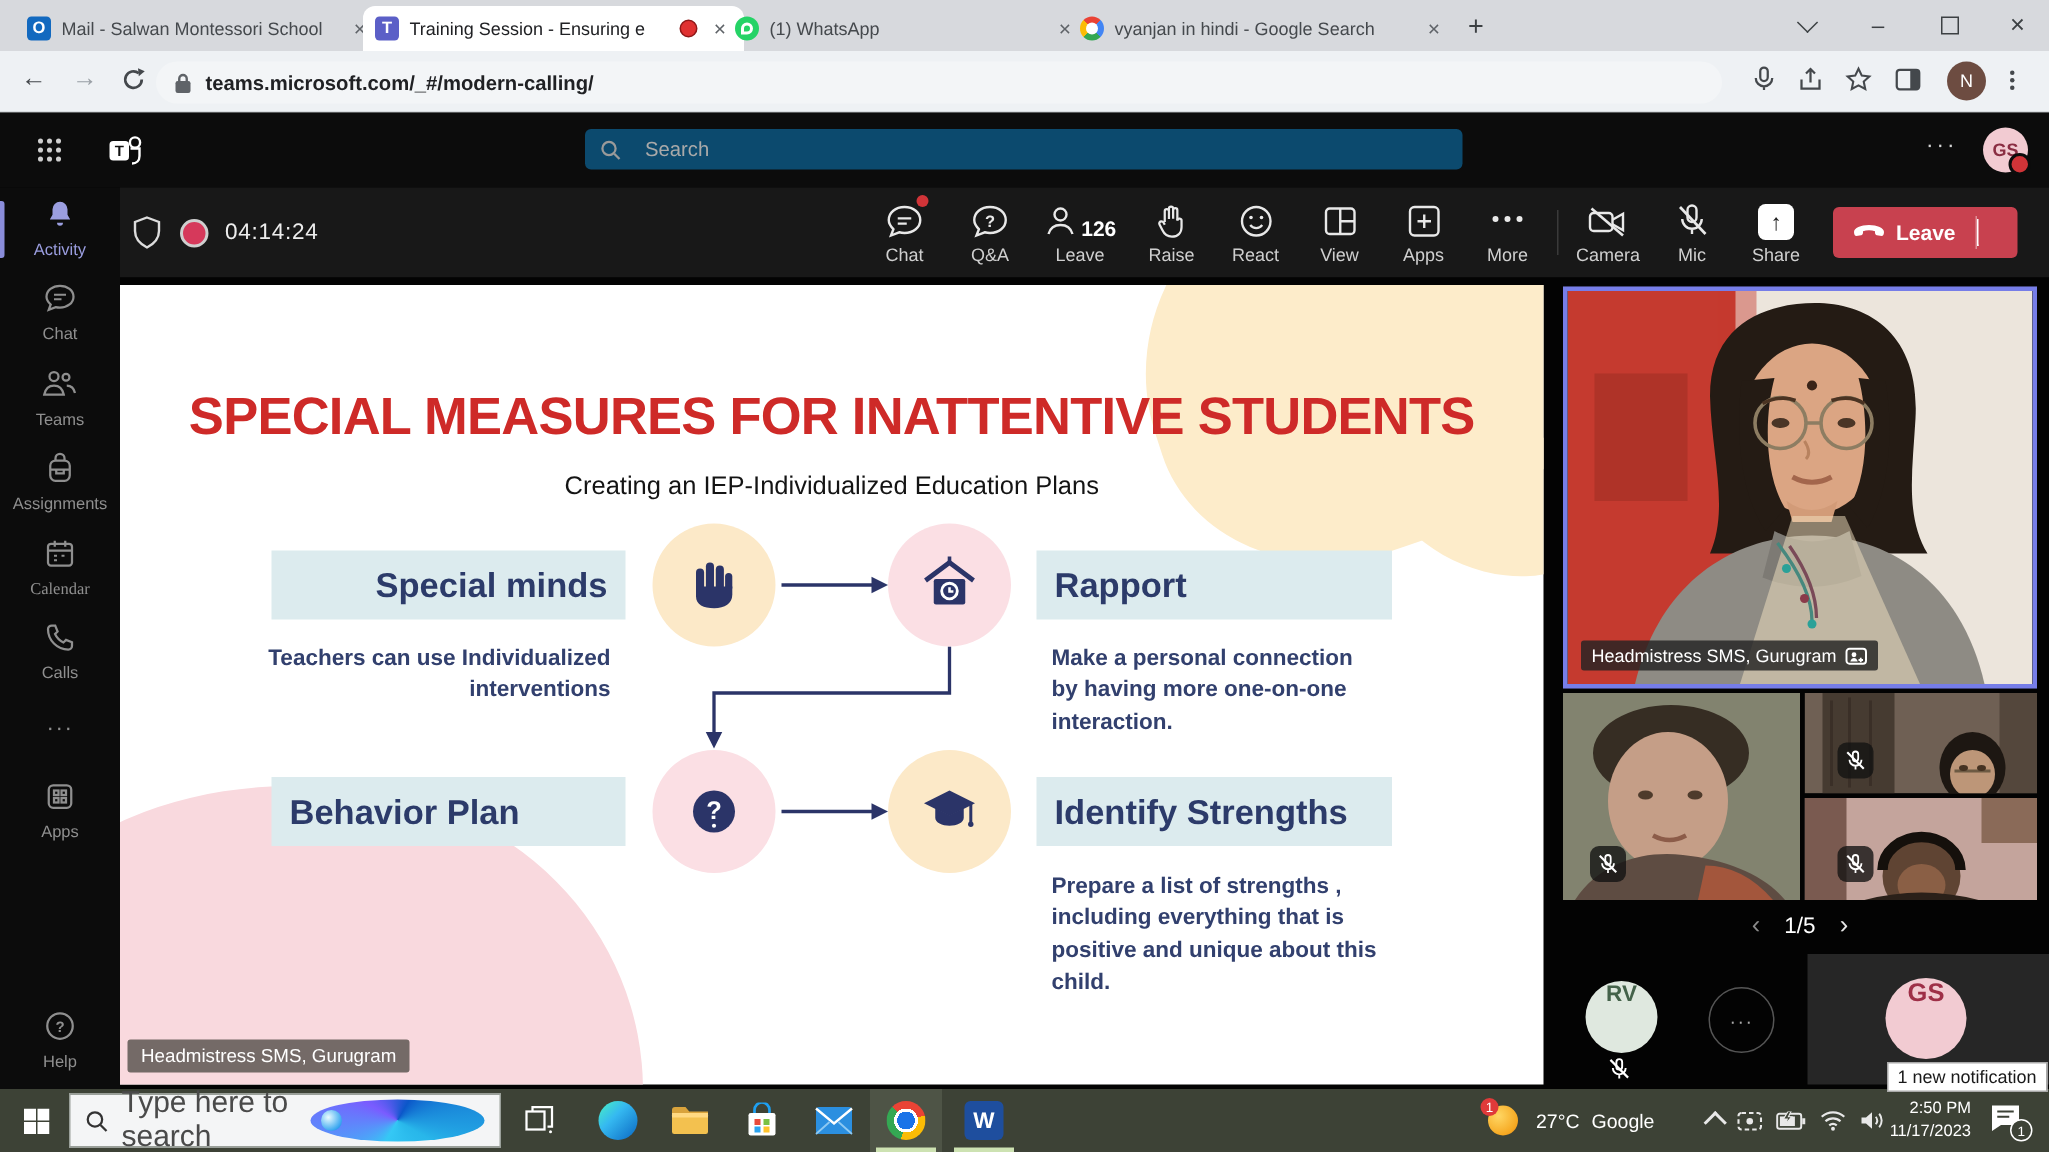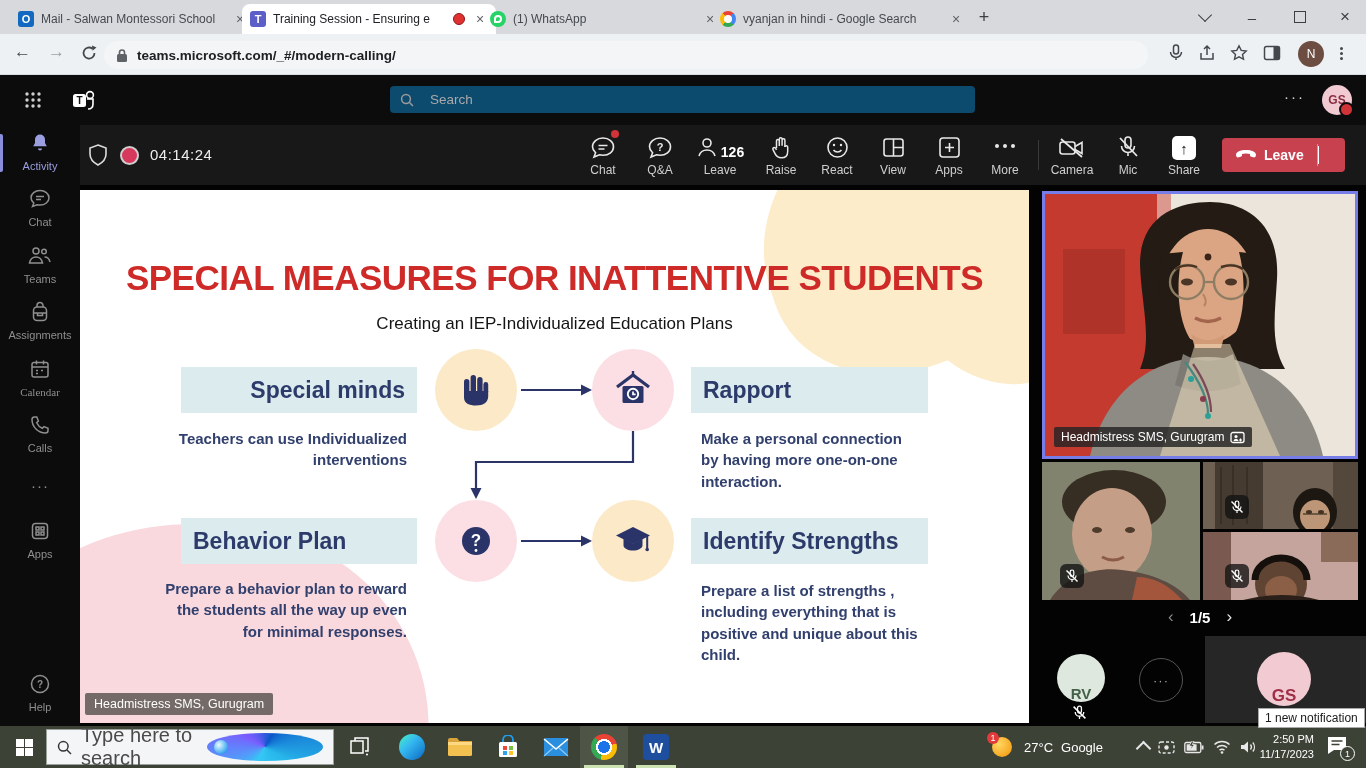--- a/index.html
+++ b/index.html
@@ -75,24 +75,24 @@
   .circ{position:absolute;width:82px;height:82px;border-radius:50%;display:flex;align-items:center;justify-content:center;}
   .ptag{position:absolute;height:22px;background:rgba(104,97,92,.92);color:#fff;font-size:12.5px;display:flex;align-items:center;padding:0 9px;border-radius:2px;z-index:6;}
 
   
   .mainvid{position:absolute;left:1042px;top:191px;width:316px;height:268px;border:3px solid #767de8;box-sizing:border-box;background:#1a1a1a;overflow:hidden;}
   .vtag{position:absolute;left:9px;bottom:9px;height:20px;background:rgba(35,35,35,.82);color:#fff;font-size:12px;display:flex;align-items:center;gap:6px;padding:0 7px;border-radius:2px;}
   .thumb{position:absolute;background:#111;overflow:hidden;}
   .micbadge{position:absolute;width:24px;height:24px;border-radius:6px;background:rgba(18,18,18,.78);display:flex;align-items:center;justify-content:center;}
   .pgn{position:absolute;left:1042px;top:604px;width:316px;height:26px;display:flex;align-items:center;justify-content:center;gap:16px;}
   .pgn .l{color:#8a8a8a;font-size:17px;}
-  .pgn .n{color:#fff;font-weight:bold;font-size:15px;}
+  .pgn .n{color:#fff;font-weight:normal;font-size:15px;}
   .pgn .r{color:#e8e8e8;font-size:17px;}
   .gspanel{position:absolute;left:1205px;top:636px;width:161px;height:87px;background:#262626;}
-  .avbig{position:absolute;border-radius:50%;display:flex;align-items:flex-end;justify-content:center;font-weight:bold;}
+  .avbig{position:absolute;border-radius:50%;display:flex;align-items:flex-start;justify-content:center;font-weight:bold;}
   .dotscirc{position:absolute;left:1139px;top:658px;width:42px;height:42px;border:1px solid #555;border-radius:50%;color:#aaa;display:flex;align-items:center;justify-content:center;font-size:13px;letter-spacing:1px;}
   .tooltip{position:absolute;left:1258px;top:708px;height:20px;background:#fff;border:1px solid #a9a9a9;color:#1a1a1a;font-size:12px;display:flex;align-items:center;padding:0 6px;z-index:50;box-sizing:border-box;}
 
   
   .taskbar{position:absolute;left:0;top:726px;width:1366px;height:42px;background:#3d4236;}
   .tslot{position:absolute;top:0;width:48px;height:42px;display:flex;align-items:center;justify-content:center;}
   .tslot.open:after{content:"";position:absolute;left:4px;bottom:0;width:40px;height:3px;background:#cde2b2;}
   .tslot.activeapp{background:#4e5446;}
   .tsearchbox{position:absolute;left:46px;top:3px;width:288px;height:36px;background:#f4f5f6;border:1px solid #9aa09a;box-sizing:border-box;display:flex;align-items:center;padding:0 10px;gap:9px;}
   .tsearchbox span{font-size:20px;color:#4a4a4a;flex:1;}
@@ -453,21 +453,20 @@
       </g>
     </svg>
 
     <div class="card" style="left:101px;top:177px;width:236px;text-align:right;">Special minds</div>
     <div class="desc" style="left:97px;top:238px;width:230px;text-align:right;">Teachers can use Individualized interventions</div>
 
     <div class="card" style="left:611px;top:177px;width:237px;">Rapport</div>
     <div class="desc" style="left:621px;top:238px;width:222px;">Make a personal connection by having more one-on-one interaction.</div>
 
     <div class="card" style="left:101px;top:328px;width:236px;text-align:left;">Behavior Plan</div>
-    <div class="desc" style="left:75px;top:388px;width:252px;text-align:right;">Prepare a behavior plan to reward the students all the way up even for minimal responses.</div>
 
     <div class="card" style="left:611px;top:328px;width:237px;">Identify Strengths</div>
     <div class="desc" style="left:621px;top:390px;width:222px;">Prepare a list of strengths , including everything that is positive and unique about this child.</div>
 
     <div class="circ" style="left:355px;top:159px;background:#fce9c8;">
       <svg width="40" height="40" viewBox="0 0 40 40">
           <g fill="#2b3468">
             <rect x="8" y="9" width="5.4" height="15" rx="2.7"></rect>
             <rect x="14.6" y="5" width="5.4" height="19" rx="2.7"></rect>
             <rect x="21.2" y="7" width="5.4" height="17" rx="2.7"></rect>

